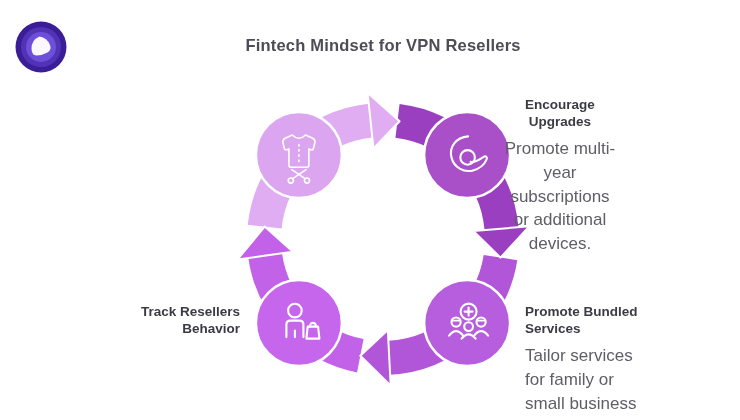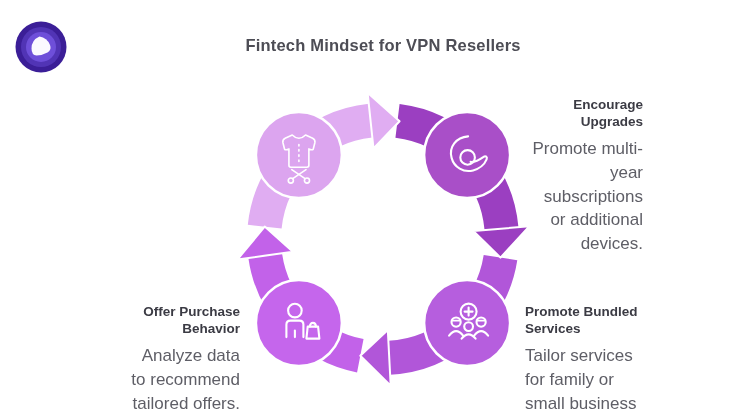--- a/index.html
+++ b/index.html
@@ -16,21 +16,21 @@
   .diagram-svg { position:absolute; left:0; top:0; width:740px; height:420px; }
   .label { position:absolute; }
   .label h3 {
     margin:0 0 7px 0; font-size:13.5px; font-weight:700;
     color:#3b3b44; line-height:1.26;
   }
   .label p {
     margin:0; font-size:17px; color:#5e5e66; line-height:1.4;
   }
   .label.tl { right:500px; top:113px; width:135px; text-align:right; }
-  .label.tr { left:525px;  top:84px;  width:118px; text-align:right; }
+  .label.tr { left:501px;  top:84px;  width:118px; text-align:center; }
   .label.br { left:525px;  top:291px; width:130px; text-align:left; }
   .label.bl { right:500px; top:291px; width:112px; text-align:right; }
   .arc { fill:none; stroke-width:34; }
   .ahead { stroke:#ffffff; stroke-width:2; stroke-linejoin:round; }
   .node-circle { stroke:#ffffff; stroke-width:2.5; }
   .icon { stroke:#ffffff; fill:none; stroke-width:2.1; stroke-linecap:round; stroke-linejoin:round; }
   .icon .thin { stroke-width:1.7; }
 </style>
 </head>
 <body>
@@ -105,17 +105,16 @@
     <h3>Encourage Upgrades</h3>
     <p>Promote multi-year subscriptions or additional devices.</p>
   </div>
 
   <div class="label br">
     <h3>Promote Bundled Services</h3>
     <p>Tailor services for family or small business users.</p>
   </div>
 
   <div class="label bl">
-    <h3>Offer Purchase Behavior</h3>
-    <p>Analyze data to recommend tailored offers.</p>
+    <h3>Track Resellers Behavior</h3>
   </div>
 
 </div>
 
 </body></html>

